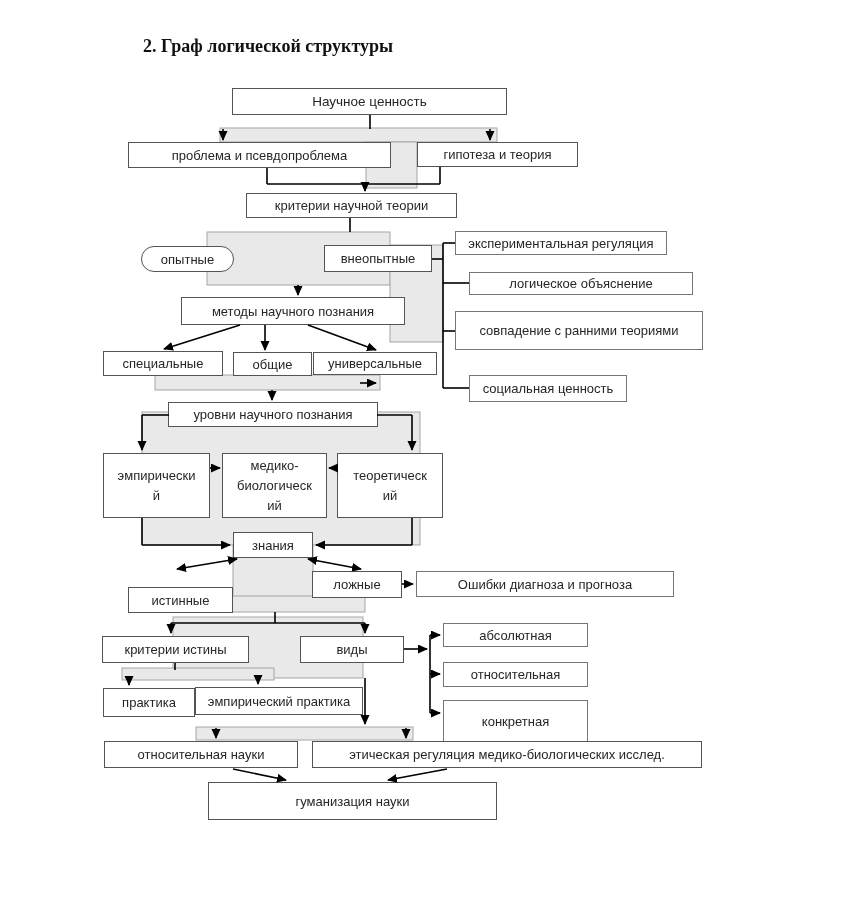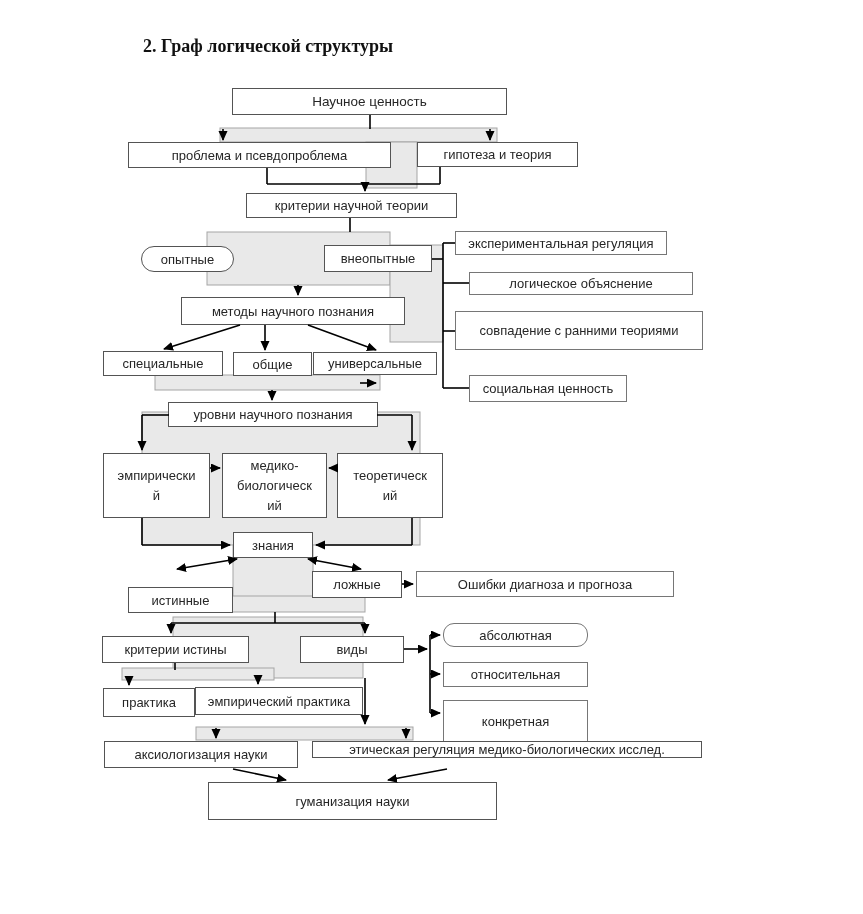--- a/index.html
+++ b/index.html
@@ -62,27 +62,27 @@
       <div class="node" style="left: 168px; top: 402px; width: 210px; height: 25px;">уровни научного познания</div>
       <div class="node wrap" style="left: 103px; top: 453px; width: 107px; height: 65px;">эмпирический</div>
       <div class="node wrap" style="left: 222px; top: 453px; width: 105px; height: 65px;">медико-биологический</div>
       <div class="node wrap" style="left: 337px; top: 453px; width: 106px; height: 65px;">теоретический</div>
       <div class="node" style="left: 233px; top: 532px; width: 80px; height: 26px;">знания</div>
       <div class="node" style="left: 128px; top: 571px; width: 105px; height: 26px; margin-top: 16px;">истинные</div>
       <div class="node" style="left: 312px; top: 571px; width: 90px; height: 27px;">ложные</div>
       <div class="node alt" style="left: 416px; top: 571px; width: 258px; height: 26px;">Ошибки диагноза и прогноза</div>
       <div class="node" style="left: 102px; top: 636px; width: 147px; height: 27px;">критерии истины</div>
       <div class="node" style="left: 300px; top: 636px; width: 104px; height: 27px;">виды</div>
-      <div class="node alt" style="left: 443px; top: 623px; width: 145px; height: 24px; border-radius: 11px;">абсолютная</div>
+      <div class="node alt" style="left: 443px; top: 623px; width: 145px; height: 24px;">абсолютная</div>
       <div class="node alt" style="left: 443px; top: 662px; width: 145px; height: 25px;">относительная</div>
       <div class="node alt" style="left: 443px; top: 700px; width: 145px; height: 43px;">конкретная</div>
       <div class="node" style="left: 103px; top: 688px; width: 92px; height: 29px;">практика</div>
       <div class="node" style="left: 195px; top: 687px; width: 168px; height: 28px;">эмпирический практика</div>
-      <div class="node" style="left: 104px; top: 741px; width: 194px; height: 27px;">аксиологизация науки</div>
-      <div class="node" style="left: 312px; top: 741px; width: 390px; height: 17px;">этическая регуляция медико-биологических  исслед.</div>
+      <div class="node" style="left: 104px; top: 741px; width: 194px; height: 27px;">относительная науки</div>
+      <div class="node" style="left: 312px; top: 741px; width: 390px; height: 27px;">этическая регуляция медико-биологических  исслед.</div>
       <div class="node" style="left: 208px; top: 782px; width: 289px; height: 38px;">гуманизация науки</div>
     </div>
   <svg id="wires" class="layer" width="863" height="914">
     <defs>
       <marker id="ah" orient="auto" markerUnits="userSpaceOnUse" markerWidth="11" markerHeight="10" refX="9" refY="4.5">
         <path d="M0,0 L10,4.5 L0,9 z" fill="#000"></path>
       </marker>
       <marker id="ahs" orient="auto-start-reverse" markerUnits="userSpaceOnUse" markerWidth="11" markerHeight="10" refX="9" refY="4.5">
         <path d="M0,0 L10,4.5 L0,9 z" fill="#000"></path>
       </marker>

